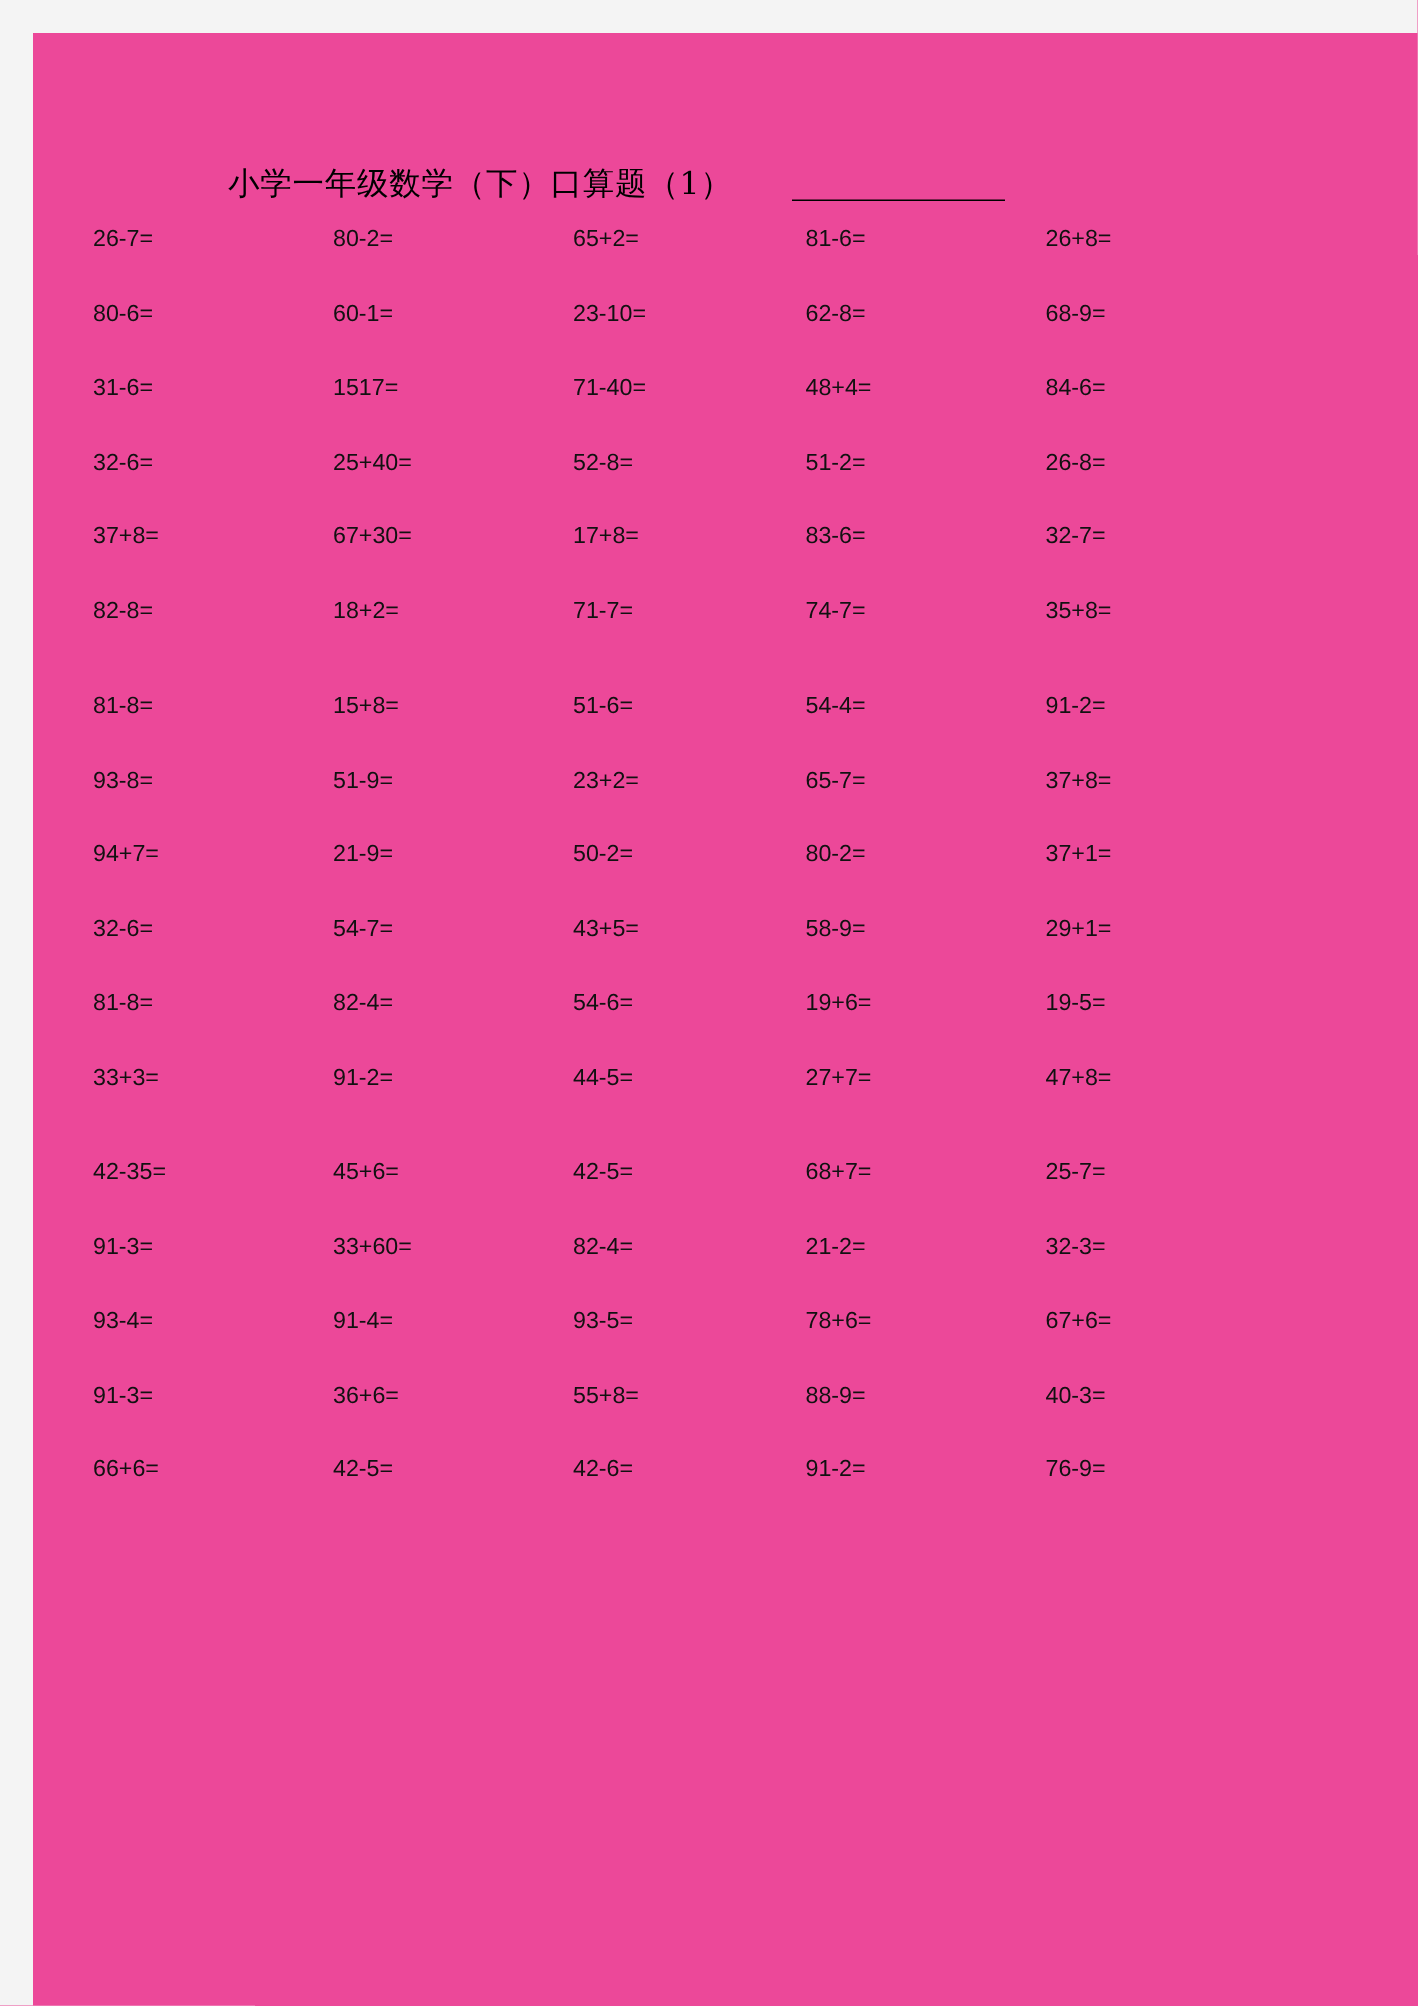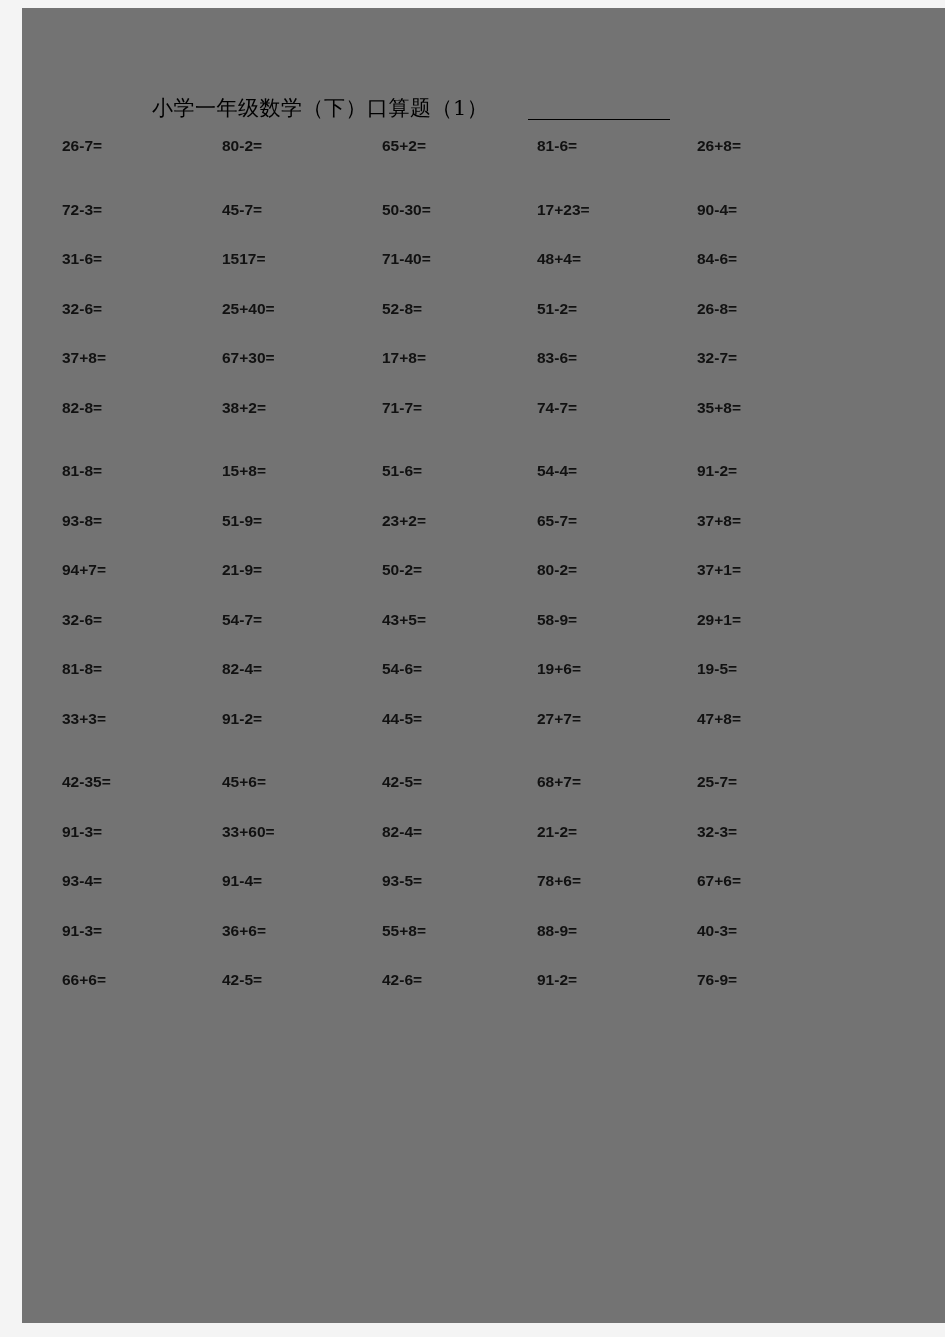--- a/index.html
+++ b/index.html
@@ -9,24 +9,24 @@
   body {
     width: 945px;
     height: 1337px;
     background: #f4f4f4;
     font-family: "Liberation Sans", sans-serif;
     overflow: hidden;
   }
   .page {
     position: absolute;
     left: 22px;
-    top: 8px;
+    top: 22px;
     width: 923px;
     height: 1315px;
-    background: #737373;
+    background: #ec4899;
   }
   .title-row {
     position: absolute;
     left: 0;
     top: 82px;
     width: 923px;
     height: 36px;
     display: flex;
     align-items: center;
   }
@@ -44,21 +44,20 @@
     height: 1px;
     border-bottom: 1.6px solid #000000;
     align-self: flex-end;
     margin-bottom: 6px;
   }
   .grid {
     position: absolute;
     left: 0;
     top: 130px;
     width: 923px;
-    font-weight: bold;
   }
   .row {
     position: relative;
     height: 49.5px;
   }
   .row.gap-before {
     margin-top: 14px;
   }
   .cell {
     position: absolute;
@@ -86,26 +85,26 @@
   </div>
 
   <div class="grid">
       <div class="row">
         <div class="cell c0">26-7=</div>
         <div class="cell c1">80-2=</div>
         <div class="cell c2">65+2=</div>
         <div class="cell c3">81-6=</div>
         <div class="cell c4">26+8=</div>
       </div>
-      <div class="row gap-before">
-        <div class="cell c0">72-3=</div>
-        <div class="cell c1">45-7=</div>
-        <div class="cell c2">50-30=</div>
-        <div class="cell c3">17+23=</div>
-        <div class="cell c4">90-4=</div>
+      <div class="row">
+        <div class="cell c0">80-6=</div>
+        <div class="cell c1">60-1=</div>
+        <div class="cell c2">23-10=</div>
+        <div class="cell c3">62-8=</div>
+        <div class="cell c4">68-9=</div>
       </div>
       <div class="row">
         <div class="cell c0">31-6=</div>
         <div class="cell c1">1517=</div>
         <div class="cell c2">71-40=</div>
         <div class="cell c3">48+4=</div>
         <div class="cell c4">84-6=</div>
       </div>
       <div class="row">
         <div class="cell c0">32-6=</div>
@@ -116,21 +115,21 @@
       </div>
       <div class="row">
         <div class="cell c0">37+8=</div>
         <div class="cell c1">67+30=</div>
         <div class="cell c2">17+8=</div>
         <div class="cell c3">83-6=</div>
         <div class="cell c4">32-7=</div>
       </div>
       <div class="row">
         <div class="cell c0">82-8=</div>
-        <div class="cell c1">38+2=</div>
+        <div class="cell c1">18+2=</div>
         <div class="cell c2">71-7=</div>
         <div class="cell c3">74-7=</div>
         <div class="cell c4">35+8=</div>
       </div>
       <div class="row gap-before">
         <div class="cell c0">81-8=</div>
         <div class="cell c1">15+8=</div>
         <div class="cell c2">51-6=</div>
         <div class="cell c3">54-4=</div>
         <div class="cell c4">91-2=</div>

